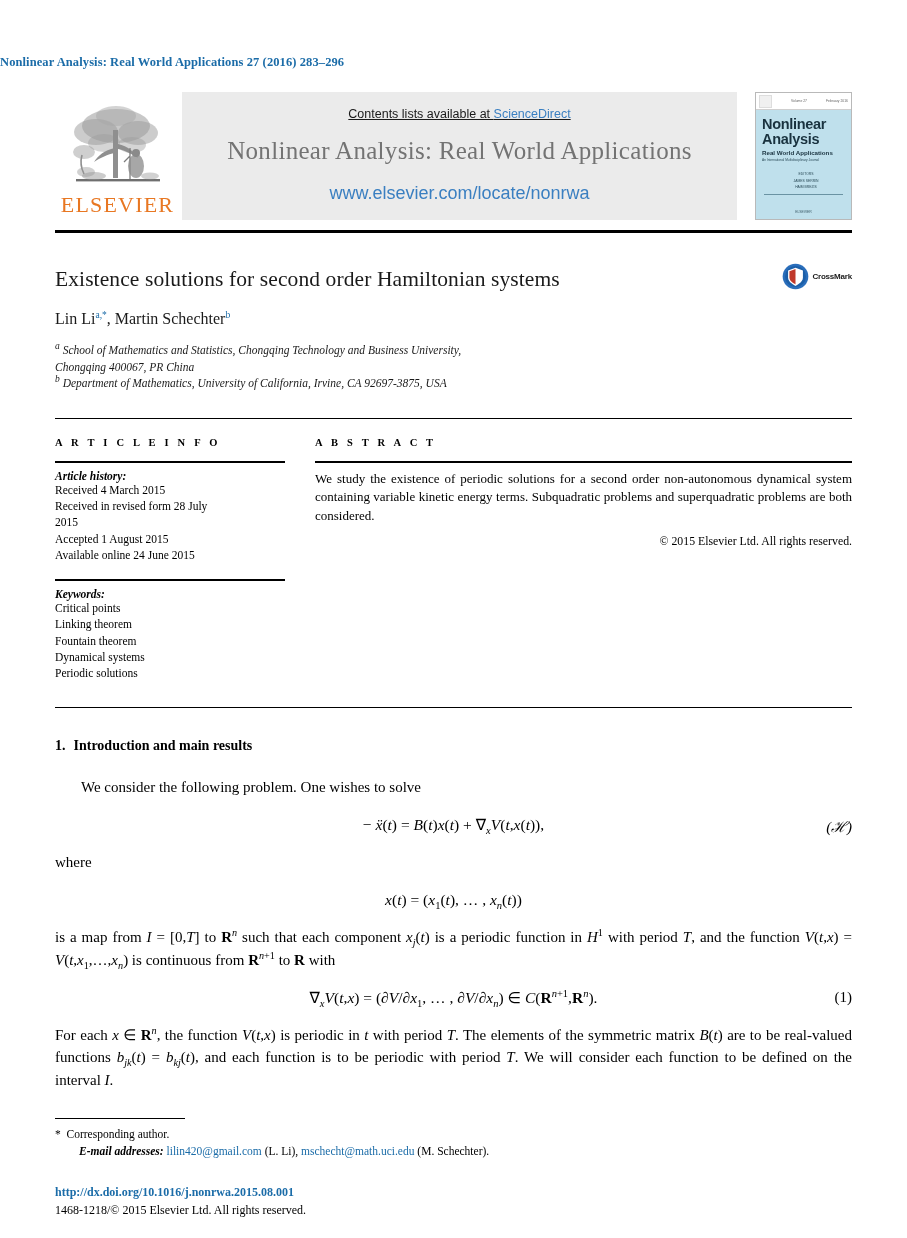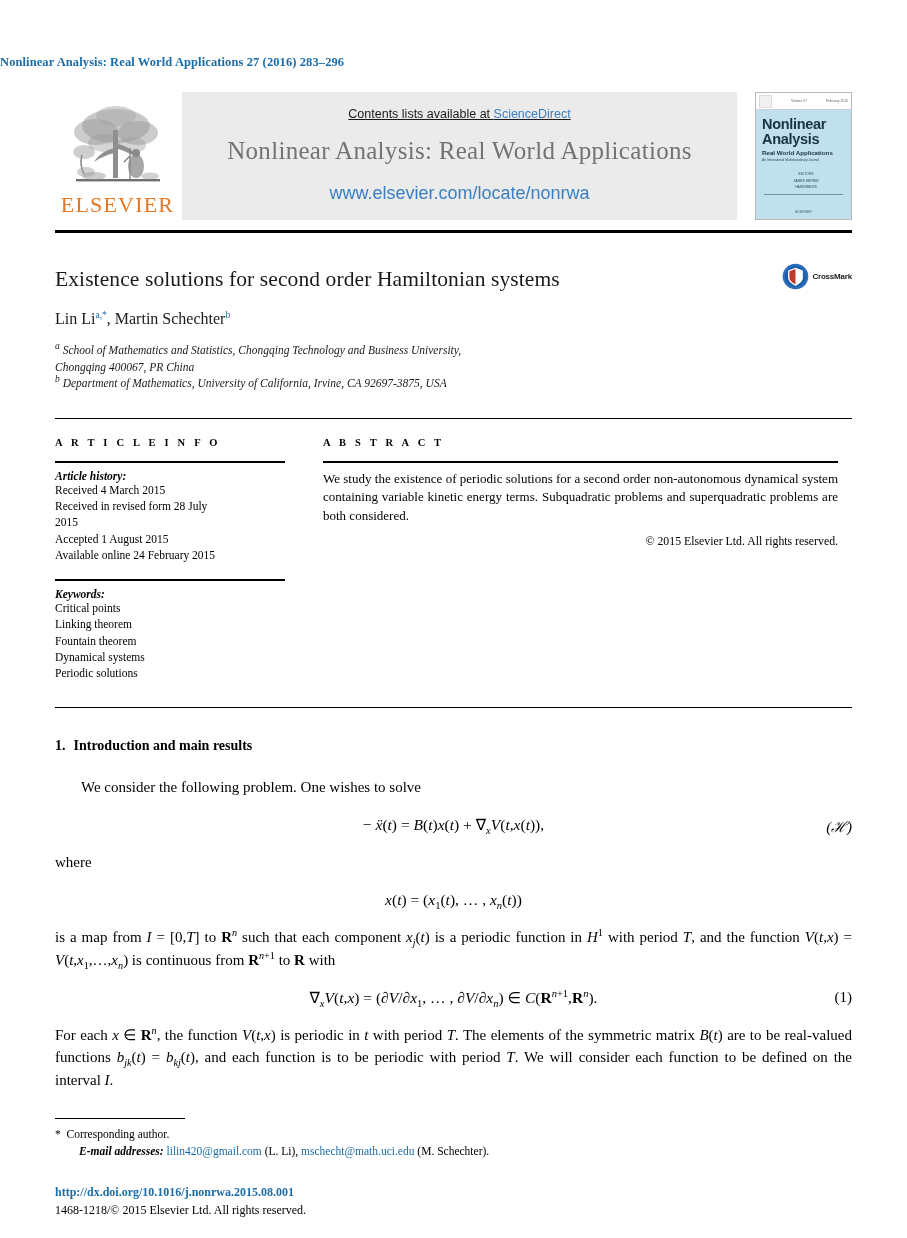--- a/index.html
+++ b/index.html
@@ -167,21 +167,21 @@
   .cm-label {
     font-family: "Liberation Sans", sans-serif;
     font-weight: bold;
     font-size: 8px;
     color: #1a1a1a;
     letter-spacing: -0.2px;
   }
 
   
   .rule-1 { height: 1px; background: #000; margin: 26px 55px 0 55px; }
-  .infoarea { margin: 18px 69px 0 55px; display: flex; gap: 38px; }
+  .infoarea { margin: 18px 55px 0 55px; display: flex; gap: 30px; }
   .col-left { width: 230px; flex: 0 0 230px; }
   .col-right { flex: 1 1 auto; }
   .sec-head {
     font-family: "Liberation Serif", serif;
     font-weight: bold;
     font-size: 10.5px;
     letter-spacing: 3.2px;
   }
   .hr-sm { height: 1.6px; background: #000; margin: 13px 0 7px 0; }
   .hr-sm2 { height: 1.6px; background: #000; margin: 16px 0 7px 0; }
@@ -343,21 +343,21 @@
 
   <div class="infoarea">
     <div class="col-left">
       <div class="sec-head">A R T I C L E   I N F O</div>
       <div class="hr-sm"></div>
       <div class="subhead">Article history:</div>
       <div class="hist-line">Received 4 March 2015</div>
       <div class="hist-line">Received in revised form 28 July</div>
       <div class="hist-line">2015</div>
       <div class="hist-line">Accepted 1 August 2015</div>
-      <div class="hist-line">Available online 24 February 2015</div>
+      <div class="hist-line">Available online 24 June 2015</div>
 
       <div class="hr-sm2"></div>
       <div class="subhead">Keywords:</div>
       <div class="kw-line">Critical points</div>
       <div class="kw-line">Linking theorem</div>
       <div class="kw-line">Fountain theorem</div>
       <div class="kw-line">Dynamical systems</div>
       <div class="kw-line">Periodic solutions</div>
     </div>
 

